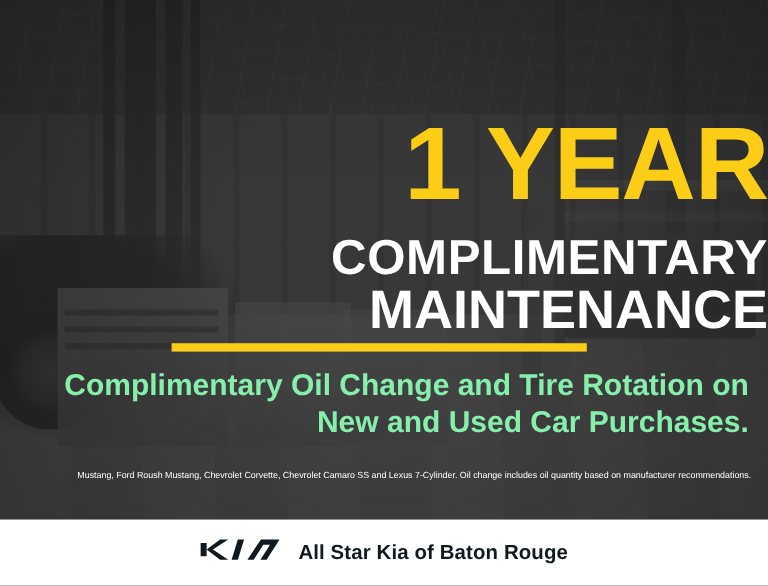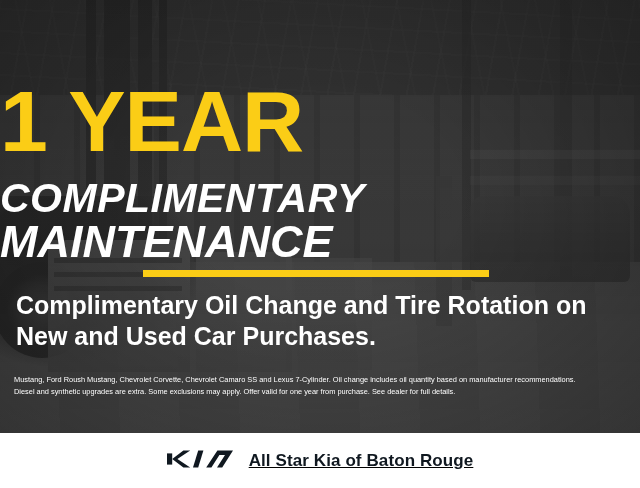--- a/index.html
+++ b/index.html
@@ -116,24 +116,24 @@
     filter: grayscale(100%);
   }
   .photo-vignette {
     position: absolute; left: 0; top: 0; width: 100%; height: 100%;
     background: radial-gradient(ellipse at 50% 45%, rgba(0,0,0,0) 30%, rgba(0,0,0,0.30) 100%);
   }
 
   
   .content {
     position: absolute;
-    left: 0; top: 0;
+    left: 0; top: 16px;
     width: 640px;
     height: 433px;
-    text-align: left;
+    text-align: right;
   }
 
   .headline-1 {
     position: absolute;
     left: 0; top: 78px;
     width: 640px;
     color: #fbcd16;
     font-size: 86px;
     line-height: 86px;
     font-weight: bold;
@@ -143,38 +143,37 @@
 
   .headline-2 {
     position: absolute;
     left: 0; top: 176px;
     width: 640px;
     color: #ffffff;
     font-size: 41px;
     line-height: 44px;
     font-weight: bold;
     letter-spacing: 0.5px;
-    font-style: italic;
   }
   .headline-2 .line2 { display: block; font-size: 45px; letter-spacing: 0px; }
 
   .rule {
     position: absolute;
     left: 143px;
     top: 270px;
     width: 346px;
     height: 7px;
     background: #fbcd16;
   }
 
   .subhead {
     position: absolute;
     left: 16px; top: 290px;
     width: 608px;
-    color: #ffffff;
+    color: #86efac;
     font-size: 25px;
     line-height: 31px;
     font-weight: bold;
   }
 
   .disclaimer {
     position: absolute;
     left: 14px; top: 374px;
     width: 612px;
     color: #ffffff;
@@ -188,21 +187,20 @@
   .footer {
     position: absolute;
     left: 0; top: 433px;
     width: 640px;
     height: 55px;
     background: #ffffff;
     display: flex;
     align-items: center;
     justify-content: center;
     gap: 16px;
-    text-decoration: underline;
   }
   .kia-logo { display: block; }
   .dealer-name {
     color: #101820;
     font-size: 17px;
     font-weight: bold;
     letter-spacing: 0.1px;
     white-space: nowrap;
   }
 </style>
@@ -253,21 +251,20 @@
 
     <div class="rule"></div>
 
     <div class="subhead">
       <span>Complimentary Oil Change and Tire Rotation</span>
       <span>on New and Used Car Purchases.</span>
     </div>
 
     <div class="disclaimer">
       <span>Mustang, Ford Roush Mustang, Chevrolet Corvette, Chevrolet Camaro SS and Lexus 7-Cylinder. Oil change includes oil quantity based on manufacturer recommendations.</span>
-      <span>Diesel and synthetic upgrades are extra. Some exclusions may apply. Offer valid for one year from purchase. See dealer for full details.</span>
     </div>
   </div>
 
   <div class="footer">
     <span class="kia-logo">
       <svg width="66" height="20" viewBox="0 0 330 100" aria-hidden="true">
         <g fill="#101820">
 
           <polygon points="0,22 26,22 26,50 26,78 0,78"></polygon>
           <polygon points="26,50 82,8 116,8 52,50 116,92 82,92"></polygon>

